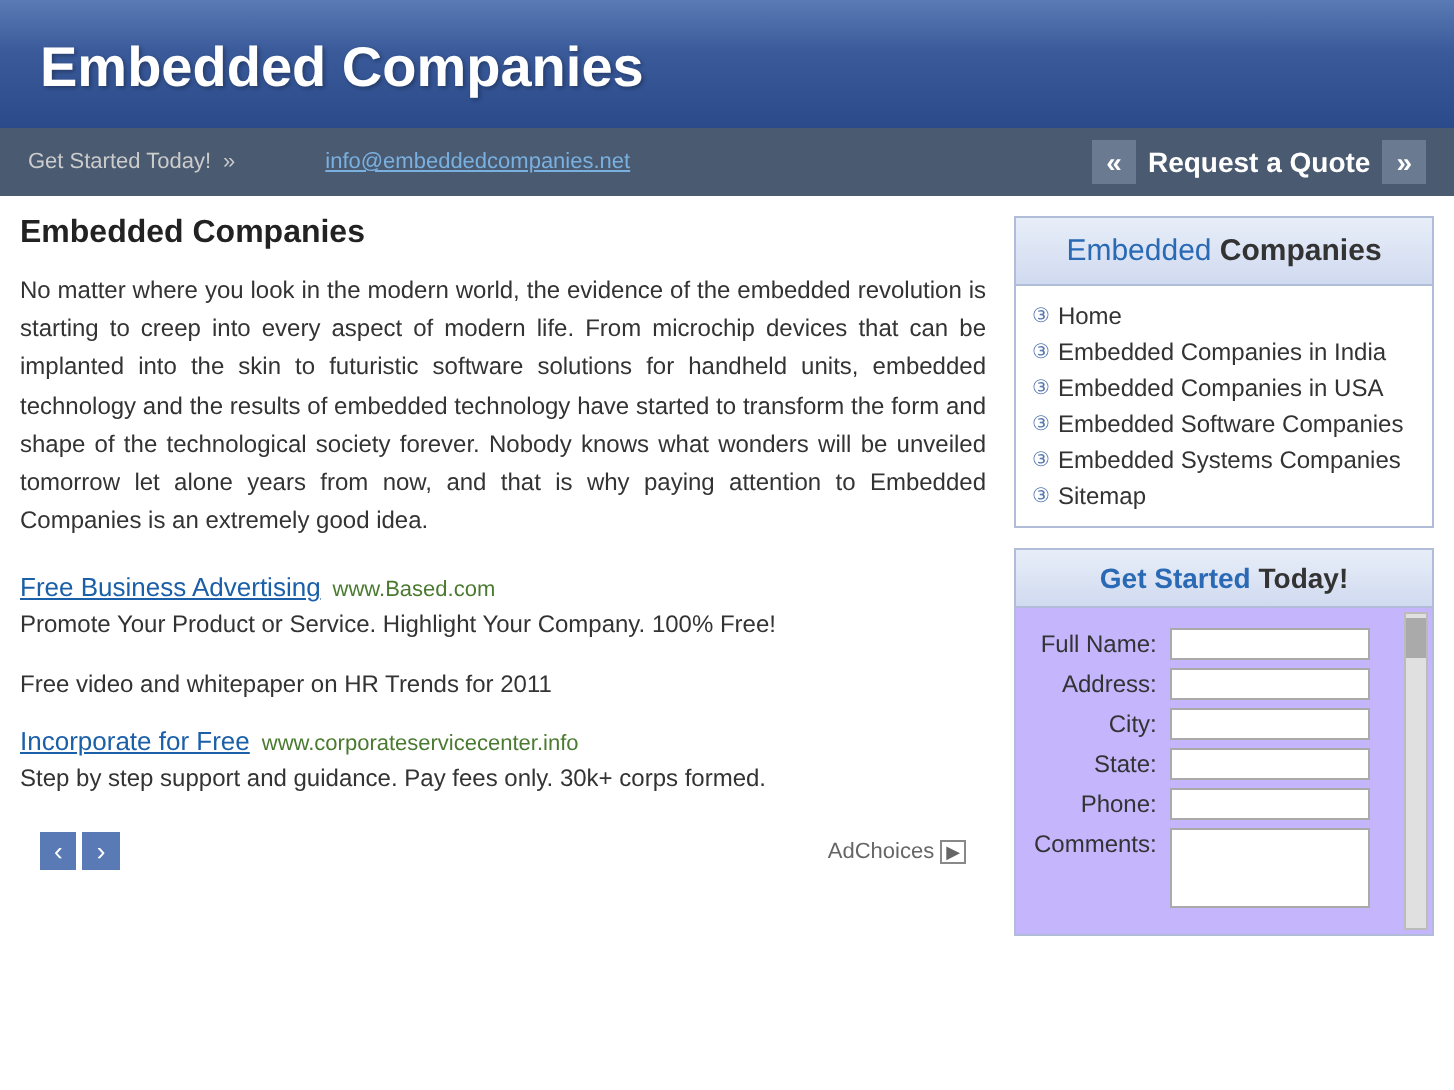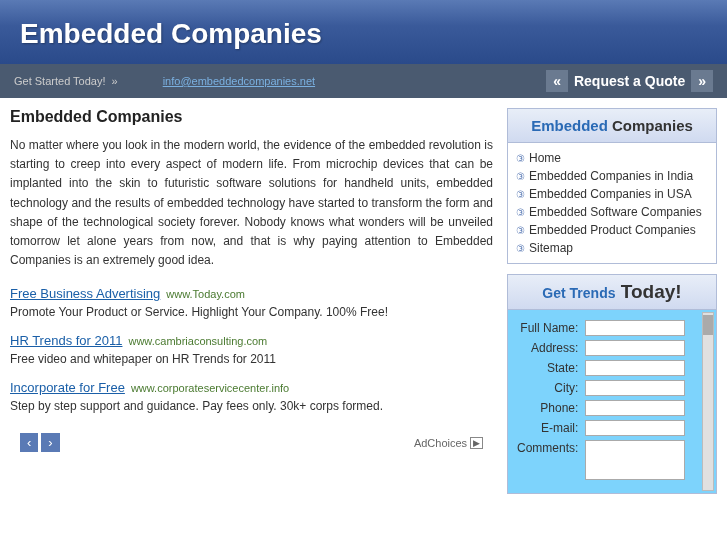--- a/index.html
+++ b/index.html
@@ -146,21 +146,21 @@
 
     .sidebar-header {
       background: linear-gradient(180deg, #e8eef8 0%, #d0daf0 100%);
       border: 1px solid #b0bcd8;
       padding: 8px 12px;
       text-align: center;
       margin-bottom: 0;
     }
     .sidebar-header .em {
       color: #2a6ab5;
-      font-weight: bold;
+      font-weight: normal;
       font-size: 15px;
     }
     .sidebar-header .rest {
       color: #333;
       font-weight: bold;
       font-size: 15px;
     }
 
     .sidebar-nav {
       border: 1px solid #b0bcd8;
@@ -200,27 +200,27 @@
       margin-bottom: 0;
     }
     .get-started-header .gs {
       color: #2a6ab5;
       font-weight: bold;
       font-size: 14px;
     }
     .get-started-header .gs-rest {
       color: #333;
       font-weight: bold;
-      font-size: 19px;
+      font-size: 14px;
     }
 
     .form-area {
       border: 1px solid #b0bcd8;
       border-top: none;
-      background: #7dd3fc;
+      background: #c4b5fd;
       padding: 8px 6px;
       position: relative;
     }
     .form-table {
       width: 100%;
       border-collapse: collapse;
     }
     .form-table tr td {
       padding: 2px 3px;
       font-size: 12px;
@@ -291,26 +291,25 @@
 
 <div class="main-container">
 
   <div class="left-content">
     <div class="page-title">Embedded Companies</div>
     <p class="intro-text">No matter where you look in the modern world, the evidence of the embedded revolution is starting to creep into every aspect of modern life. From microchip devices that can be implanted into the skin to futuristic software solutions for handheld units, embedded technology and the results of embedded technology have started to transform the form and shape of the technological society forever. Nobody knows what wonders will be unveiled tomorrow let alone years from now, and that is why paying attention to Embedded Companies is an extremely good idea.</p>
 
     <div>
 
       <div class="ad-item">
-        <span><a class="ad-title" href="#">Free Business Advertising</a><span class="ad-source">www.Today.com</span></span>
+        <span><a class="ad-title" href="#">Free Business Advertising</a><span class="ad-source">www.Based.com</span></span>
         <div class="ad-desc">Promote Your Product or Service. Highlight Your Company. 100% Free!</div>
       </div>
 
       <div class="ad-item">
-        <span><a class="ad-title" href="#">HR Trends for 2011</a><span class="ad-source">www.cambriaconsulting.com</span></span>
         <div class="ad-desc">Free video and whitepaper on HR Trends for 2011</div>
       </div>
 
       <div class="ad-item">
         <span><a class="ad-title" href="#">Incorporate for Free</a><span class="ad-source">www.corporateservicecenter.info</span></span>
         <div class="ad-desc">Step by step support and guidance. Pay fees only. 30k+ corps formed.</div>
       </div>
 
 
     </div>
@@ -346,58 +345,54 @@
         <li>
             <span class="bullet">③</span>
             <a href="#">Embedded Companies in USA</a>
           </li>
         <li>
             <span class="bullet">③</span>
             <a href="#">Embedded Software Companies</a>
           </li>
         <li>
             <span class="bullet">③</span>
-            <a href="#">Embedded Product Companies</a>
+            <a href="#">Embedded Systems Companies</a>
           </li>
         <li>
             <span class="bullet">③</span>
             <a href="#">Sitemap</a>
           </li>
       </ul>
     </div>
 
     <div class="get-started-header">
-      <span class="gs">Get Trends</span><span class="gs-rest"> Today!</span>
+      <span class="gs">Get Started</span><span class="gs-rest"> Today!</span>
     </div>
 
     <div class="form-area">
       <table class="form-table">
         <tbody>
             <tr>
           <td>Full Name:</td>
           <td><input type="text" style=""></td>
         </tr>
         <tr>
           <td>Address:</td>
           <td><input type="text" style=""></td>
         </tr>
         <tr>
+          <td>City:</td>
+          <td><input type="text" style=""></td>
+        </tr>
+        <tr>
           <td>State:</td>
           <td><input type="text" style=""></td>
         </tr>
         <tr>
-          <td>City:</td>
-          <td><input type="text" style=""></td>
-        </tr>
-        <tr>
           <td>Phone:</td>
-          <td><input type="text" style=""></td>
-        </tr>
-        <tr>
-          <td>E-mail:</td>
           <td><input type="text" style=""></td>
         </tr>
         <tr>
           <td style="vertical-align:top;padding-top:3px;">Comments:</td>
           <td><textarea style=""></textarea></td>
         </tr>
       </tbody>
         </table>
       <div class="scrollbar-track">
         <div class="scrollbar-thumb"></div>

